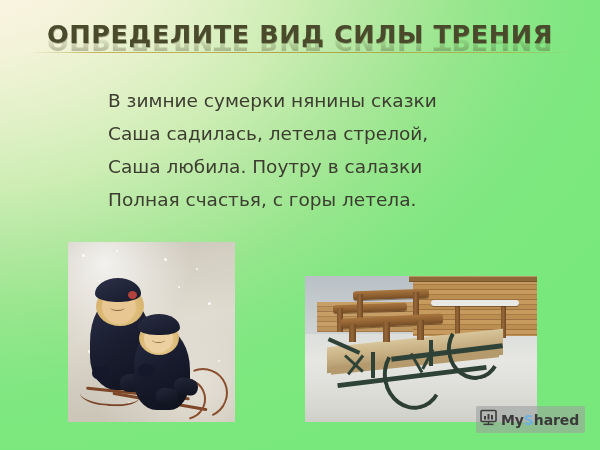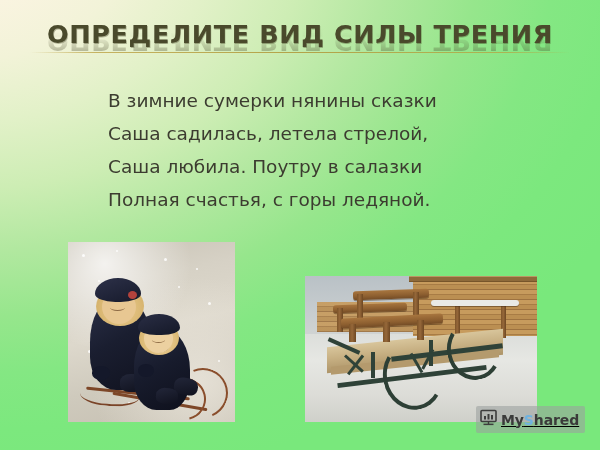--- a/index.html
+++ b/index.html
@@ -322,21 +322,20 @@
   .watermark {
     position: absolute;
     left: 476px;
     top: 406px;
     display: flex;
     align-items: center;
     gap: 4px;
     padding: 3px 6px 3px 4px;
     background: rgba(155,160,158,0.58);
     border-radius: 2px;
-    text-decoration: underline;
   }
   .wm-icon { display: block; }
   .wm-text {
     font-family: "DejaVu Sans", sans-serif;
     font-size: 14px;
     font-weight: 600;
     color: #3a3a3a;
     letter-spacing: -0.1px;
     line-height: 1;
   }
@@ -350,21 +349,21 @@
   <div class="title-block">
     <div class="title-main">ОПРЕДЕЛИТЕ ВИД  СИЛЫ  ТРЕНИЯ</div>
     <div class="title-rule"></div>
     <div class="title-reflection">ОПРЕДЕЛИТЕ ВИД  СИЛЫ  ТРЕНИЯ</div>
   </div>
 
   <div class="poem">
     <div class="poem-line">В зимние сумерки нянины сказки</div>
     <div class="poem-line">Саша садилась, летела стрелой,</div>
     <div class="poem-line">Саша любила. Поутру в салазки</div>
-    <div class="poem-line">Полная счастья, с горы ледяной.</div>
+    <div class="poem-line">Полная счастья, с горы летела.</div>
   </div>
 
   <div class="pic-children">
     <div class="snow-field"></div>
 
     <div class="snow-speck" style="left:14px;top:12px;width:3px;height:3px;"></div>
     <div class="snow-speck" style="left:48px;top:8px;width:2px;height:2px;"></div>
     <div class="snow-speck" style="left:96px;top:16px;width:3px;height:3px;"></div>
     <div class="snow-speck" style="left:128px;top:26px;width:2px;height:2px;"></div>
     <div class="snow-speck" style="left:30px;top:38px;width:2px;height:2px;"></div>

